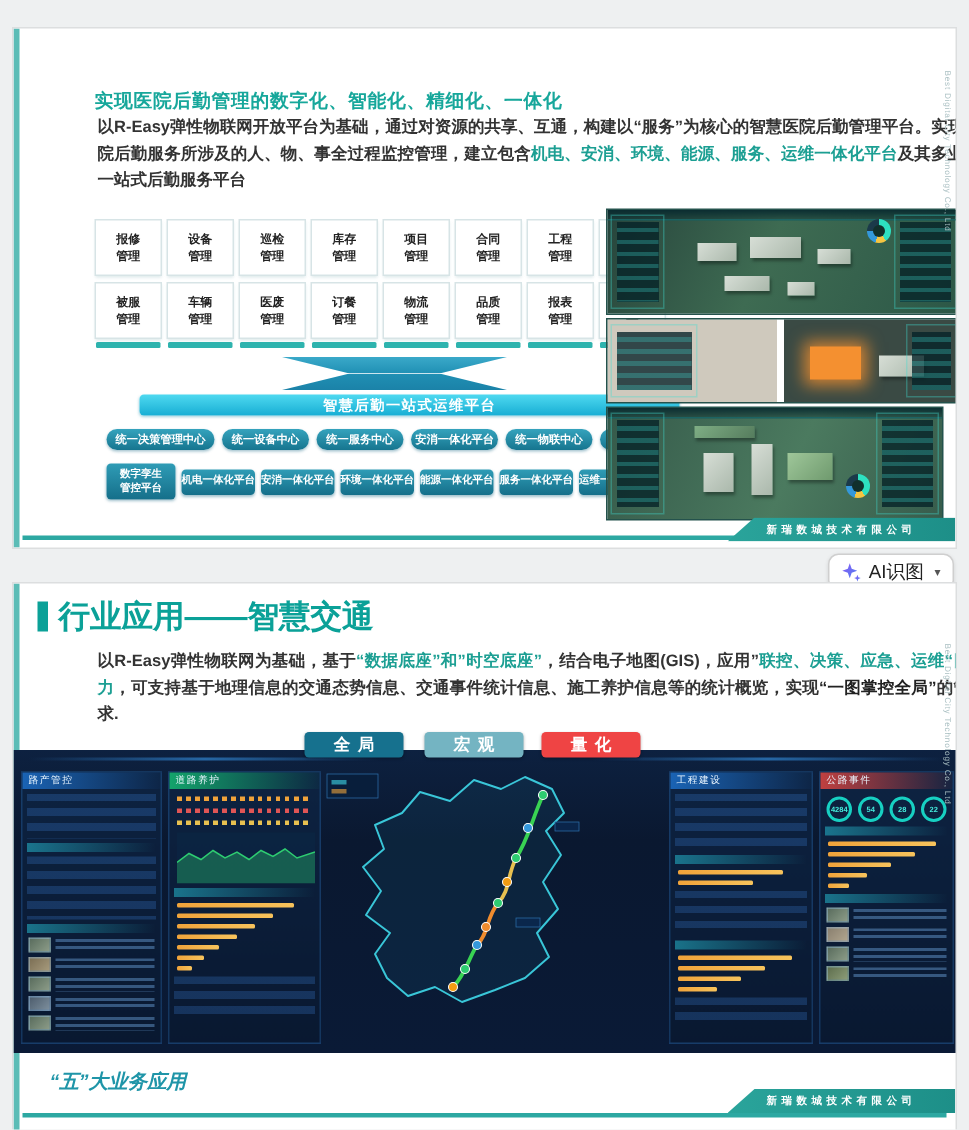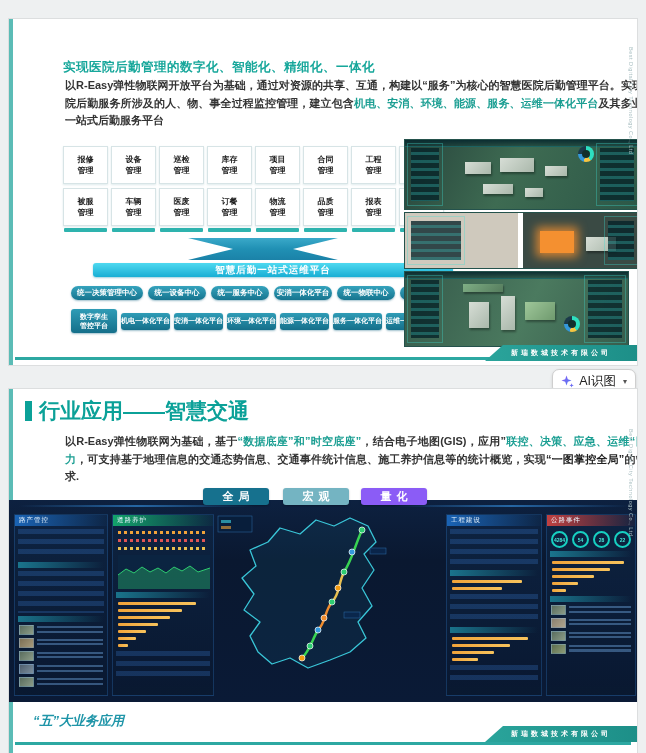--- a/index.html
+++ b/index.html
@@ -74,21 +74,21 @@
   .aibtn { position:absolute; right:10px; top:369px; height:25px; background:#fff; border:1px solid #cfcfcf; border-radius:7px;
            display:flex; align-items:center; padding:0 8px; gap:5px; box-shadow:0 1px 3px rgba(0,0,0,.12); cursor:pointer; }
   .aibtn .lbl { font-size:12.5px; color:#222; }
   .aibtn .chev { font-size:8px; color:#555; margin-left:2px; }
 
   
   .mode { position:absolute; top:99px; width:66px; height:17px; border-radius:3px; color:#fff; font-size:11px; font-weight:bold;
           letter-spacing:5px; text-indent:5px; display:flex; align-items:center; justify-content:center; z-index:5; box-shadow:0 1px 2px rgba(0,0,0,.25);}
   .mode.m0 { left:194px; background:#16718e; }
   .mode.m1 { left:274px; background:#74b4c2; }
-  .mode.m2 { left:352px; background:#8b5cf6; }
+  .mode.m2 { left:352px; background:#ef4444; }
 
   
   .dash { position:absolute; left:0; top:111px; width:630px; height:202px; background:linear-gradient(180deg,#0d2140,#0a1830 30%,#0a1a36); overflow:hidden; }
   .dash .hline { position:absolute; top:5px; height:2px; background:linear-gradient(90deg,transparent,rgba(44,120,190,.8),transparent); }
   .dash .hl-l { left:10px; width:235px; } .dash .hl-r { left:385px; width:235px; }
   .dtitle { position:absolute; left:240px; top:0; width:150px; height:15px; background:linear-gradient(180deg,#16375f,#0d2547);
             clip-path:polygon(0 0,100% 0,86% 100%,14% 100%); border-bottom:1px solid #2c6da8;
             color:#d8efff; font-size:8.5px; letter-spacing:3px; display:flex; align-items:center; justify-content:center; }
   .dp { position:absolute; top:14px; height:182px; background:linear-gradient(180deg,rgba(13,35,66,.94),rgba(9,24,48,.9));
         border:1px solid rgba(44,110,180,.35); padding:0; }

